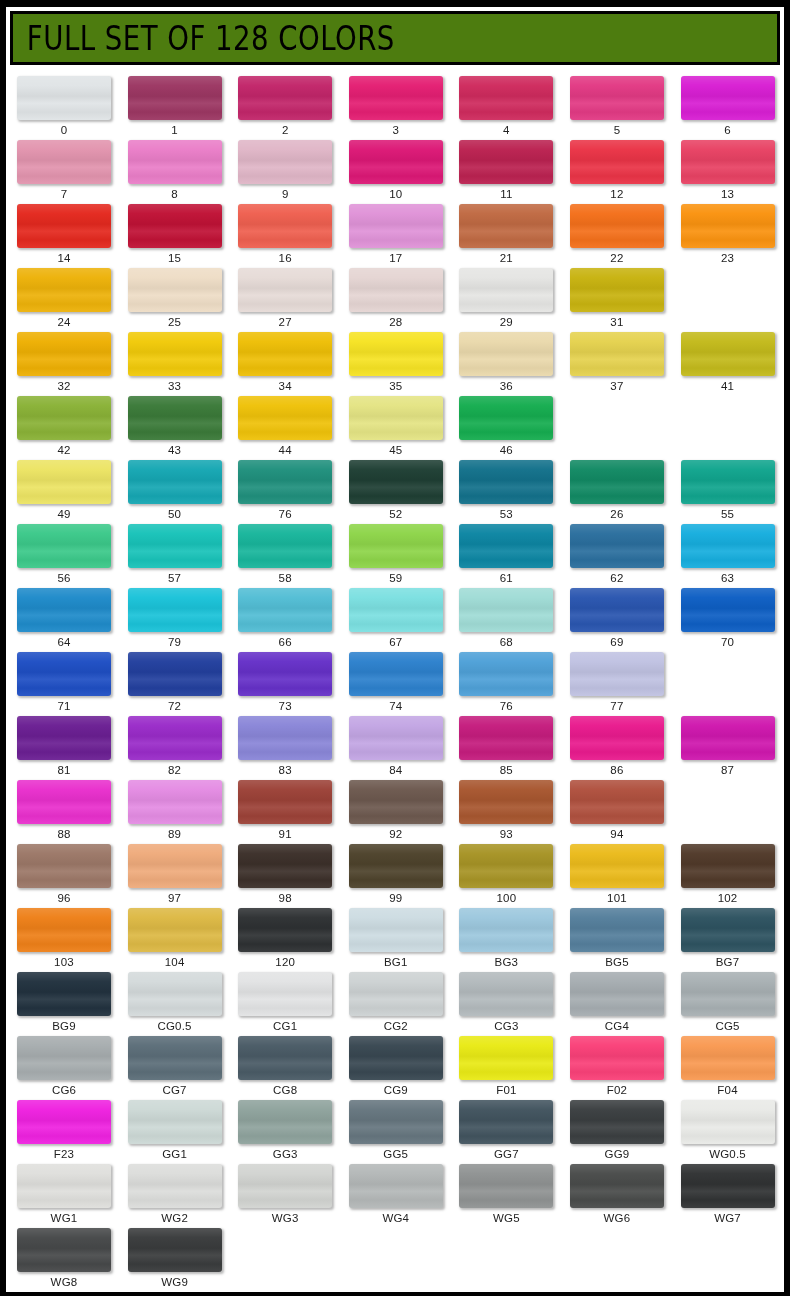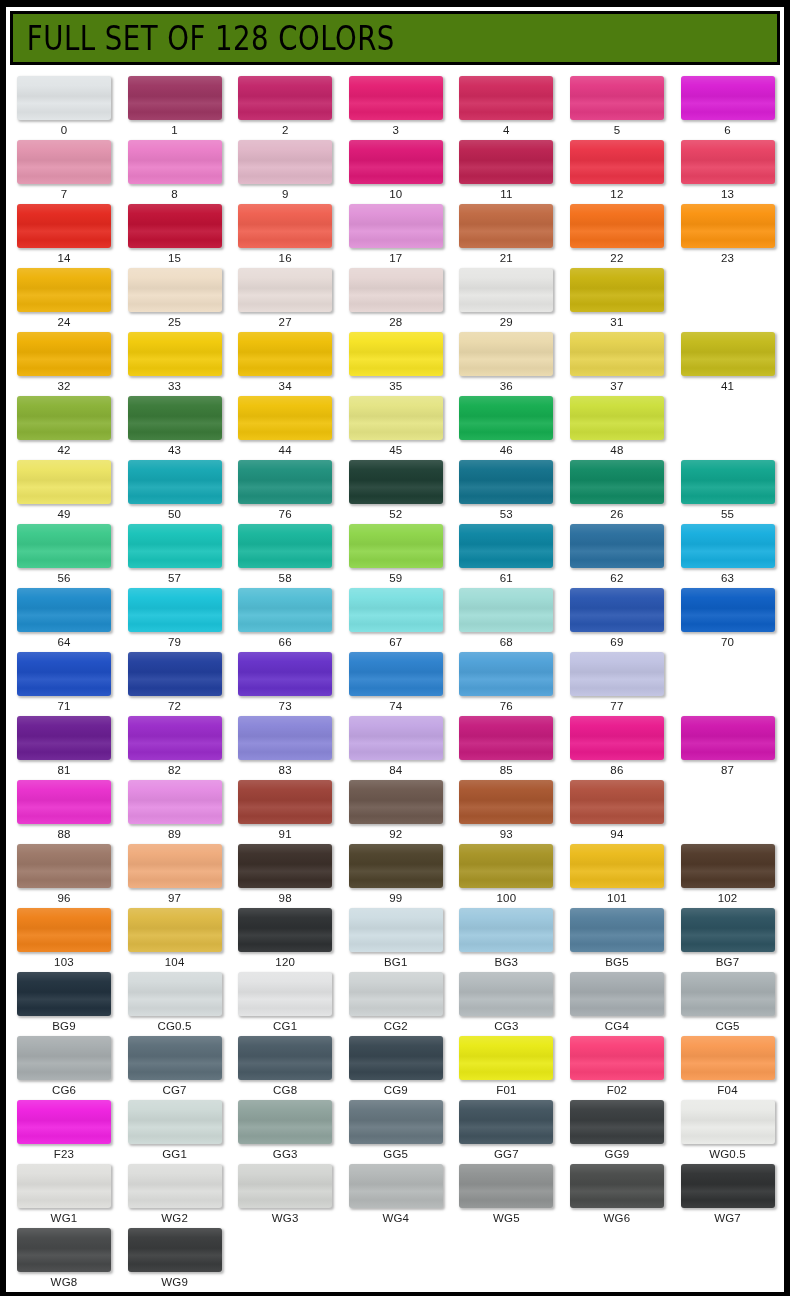--- a/index.html
+++ b/index.html
@@ -268,24 +268,20 @@
           <div class="swatch-label">44</div>
         </div>
         <div class="swatch-cell">
           <div class="swatch-chip" style="background: rgb(228, 228, 132);"></div>
           <div class="swatch-label">45</div>
         </div>
         <div class="swatch-cell">
           <div class="swatch-chip" style="background: rgb(22, 173, 80);"></div>
           <div class="swatch-label">46</div>
         </div>
-        <div class="swatch-cell">
-          <div class="swatch-chip" style="background: rgb(204, 223, 60);"></div>
-          <div class="swatch-label">48</div>
-        </div>
       </div>
       <div class="swatch-row">
         <div class="swatch-cell">
           <div class="swatch-chip" style="background: rgb(236, 228, 100);"></div>
           <div class="swatch-label">49</div>
         </div>
         <div class="swatch-cell">
           <div class="swatch-chip" style="background: rgb(22, 167, 179);"></div>
           <div class="swatch-label">50</div>
         </div>

